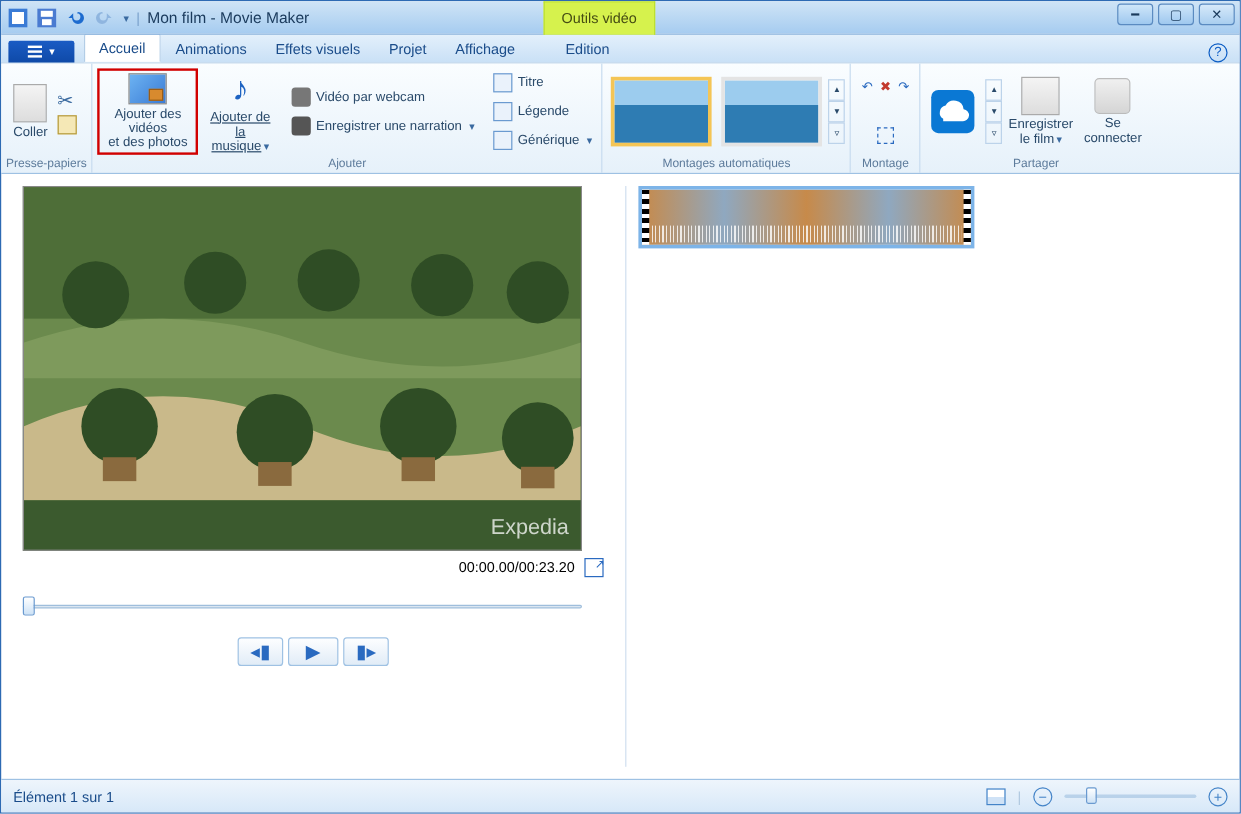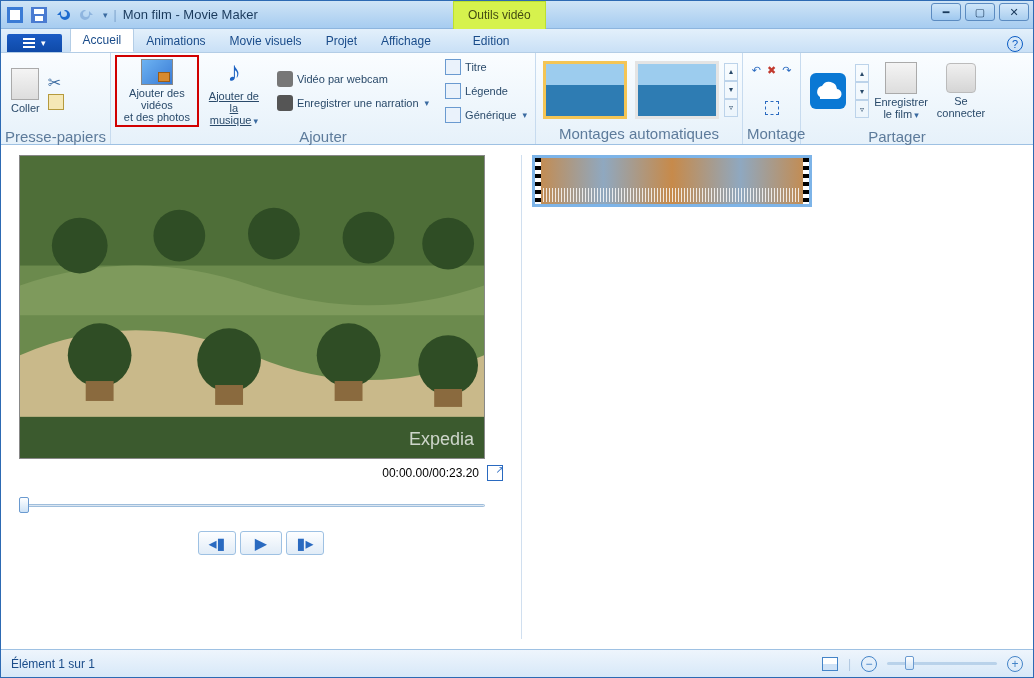--- a/index.html
+++ b/index.html
@@ -20,21 +20,21 @@
 .file-menu { background: linear-gradient(#1a5bc4,#0f4aa8); color: #fff; padding: 3px 16px; margin-right: 8px; border-radius: 2px 2px 0 0; display:flex; align-items:center; gap:6px;}
 .file-menu svg { width:12px; height:12px;}
 .tab { padding: 4px 12px; color: #1a4c8a; cursor: default; }
 .tab.active { background: #fff; border: 1px solid #b3cde6; border-bottom-color: #fff; border-radius: 2px 2px 0 0; }
 .help-ic { margin-left: auto; margin-right: 10px; color:#0b5cc4; width:16px;height:16px; border-radius:50%; border:1.5px solid #0b5cc4; font-size:11px; display:flex;align-items:center;justify-content:center;}
 
 
 .ribbon { height: 92px; background: linear-gradient(#fafdff,#e6f1fa); display: flex; border-bottom: 1px solid #9ec1e3; font-size: 11px; color: #2a4a6a; }
 .group { border-right: 1px solid #c7dbef; display: flex; flex-direction: column; padding: 2px 4px 1px; }
 .group-body { flex: 1; display: flex; align-items: center; gap: 2px; }
-.group-label { text-align: center; font-size: 15px; color: #5d7b9b; padding: 1px 0; }
+.group-label { text-align: center; font-size: 10px; color: #5d7b9b; padding: 1px 0; }
 .bigbtn { display: flex; flex-direction: column; align-items: center; justify-content: center; padding: 2px 6px; height: 72px; gap: 2px; text-align:center; }
 .bigbtn .ic { width: 32px; height: 32px; }
 .bigbtn .lbl { font-size: 11px; line-height: 12px; }
 .smallbtns { display: flex; flex-direction: column; gap: 2px; }
 .smallbtn { display: flex; align-items: center; gap: 4px; padding: 1px 4px; height: 22px; font-size: 11px; }
 .smallbtn .ic { width: 16px; height: 16px; }
 .arrow {font-size:9px; color:#3a6aa0; margin-left:2px;}
 .highlighted { border: 2px solid #d10000; }
 
 
@@ -114,21 +114,21 @@
   <div class="file-menu">
     <svg viewBox="0 0 12 12">
         <rect width="12" height="2" y="1" fill="#fff"></rect>
         <rect width="12" height="2" y="5" fill="#fff"></rect>
         <rect width="12" height="2" y="9" fill="#fff"></rect>
       </svg>
     <span style="font-size:9px;">▾</span>
   </div>
   <div class="tab active">Accueil</div>
   <div class="tab">Animations</div>
-  <div class="tab">Movie visuels</div>
+  <div class="tab">Effets visuels</div>
   <div class="tab">Projet</div>
   <div class="tab">Affichage</div>
   <div class="tab" style="margin-left:18px;">Edition</div>
   <div class="help-ic">?</div>
 </div>
 
 <div class="ribbon">
 
   <div class="group">
     <div class="group-body">

